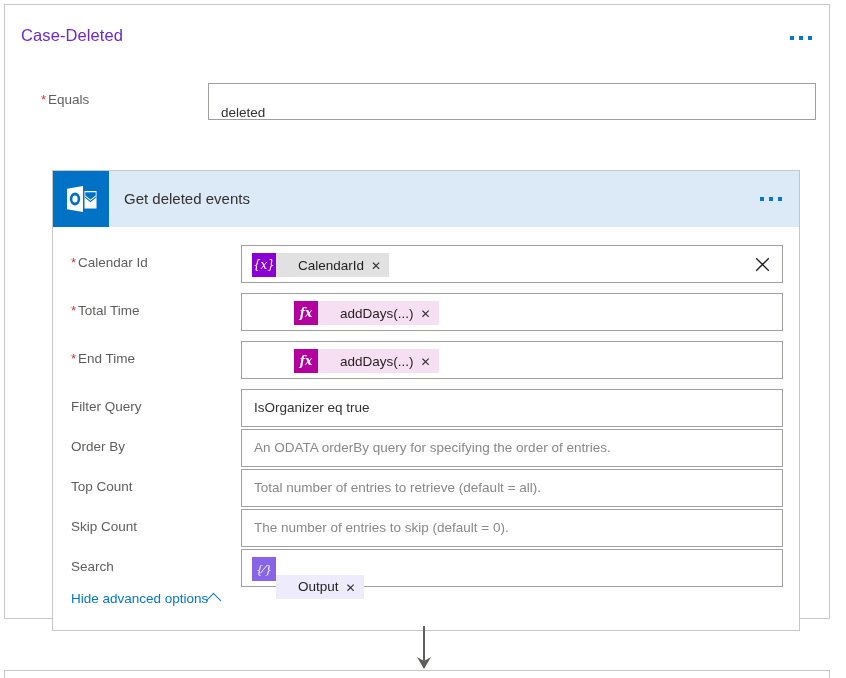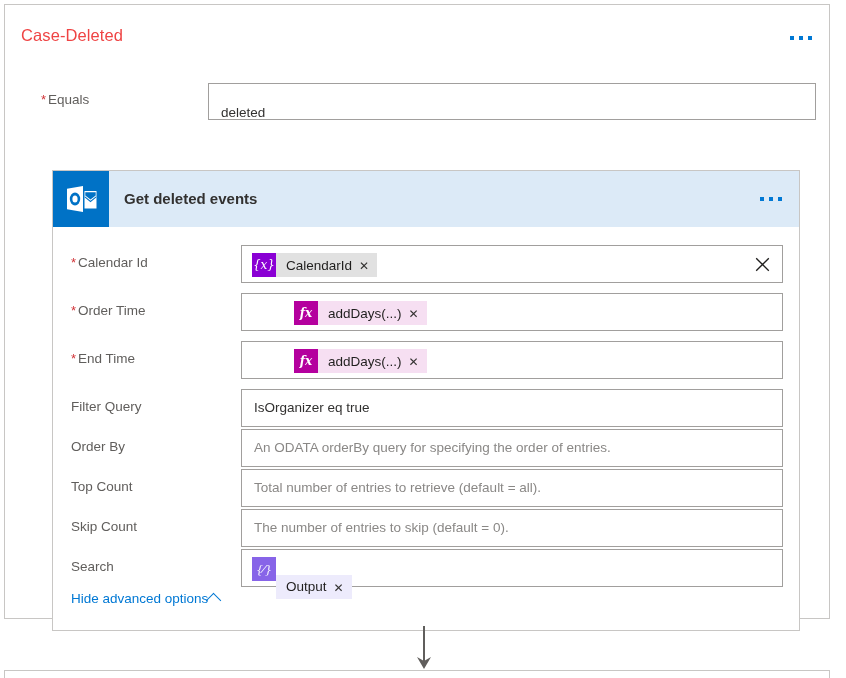--- a/index.html
+++ b/index.html
@@ -32,21 +32,21 @@
     position: absolute;
     left: 0; top: 0;
     width: 100%;
     height: 58px;
   }
   .panel-title {
     position: absolute;
     left: 16px;
     top: 21px;
     font-size: 16.5px;
-    color: #ef4444;
+    color: #6d28d9;
     letter-spacing: .1px;
     line-height: 18px;
   }
   .ellipsis {
     position: absolute;
     display: flex;
     gap: 5px;
     align-items: center;
     cursor: pointer;
   }
@@ -122,21 +122,20 @@
     background: #0072c6;
   }
   .outlook-icon svg { display: block; }
   .card-title {
     position: absolute;
     left: 71px;
     top: 19px;
     font-size: 15px;
     color: #323130;
     line-height: 18px;
-    font-weight: bold;
   }
   .card-ellipsis { right: 17px; top: 26px; }
 
   
   .form-row {
     position: absolute;
     left: 0;
     width: 100%;
     height: 30px;
   }
@@ -199,21 +198,21 @@
     font-style: italic;
     font-size: 12px;
     font-family: "DejaVu Serif", serif;
     flex: 0 0 auto;
   }
   .token-body {
     height: 24px;
     display: flex;
     align-items: center;
     gap: 7px;
-    padding: 0 8px 0 10px;
+    padding: 0 8px 0 22px;
     color: #201f1e;
   }
   .token-x {
     font-size: 12px;
     color: #323130;
     cursor: pointer;
     line-height: 1;
     padding-top: 2px;
   }
 
@@ -328,21 +327,21 @@
         <span class="clear-btn">
           <svg width="19" height="19" viewBox="0 0 19 19" aria-hidden="true">
             <path d="M3.2 3.2 L15.8 15.8 M15.8 3.2 L3.2 15.8" stroke="#201f1e" stroke-width="1.3" fill="none"></path>
           </svg>
         </span>
       </div>
     </div>
 
     <div class="form-row" style="top:122px">
       <div class="row-label">
-        <span class="req-star">*</span><span>Order Time</span>
+        <span class="req-star">*</span><span>Total Time</span>
       </div>
       <div class="row-field">
         <div class="token fx">
           <span class="token-glyph">fx</span>
           <span class="token-body">
             <span>addDays(...)</span>
             <span class="token-x">✕</span>
           </span>
         </div>
       </div>

